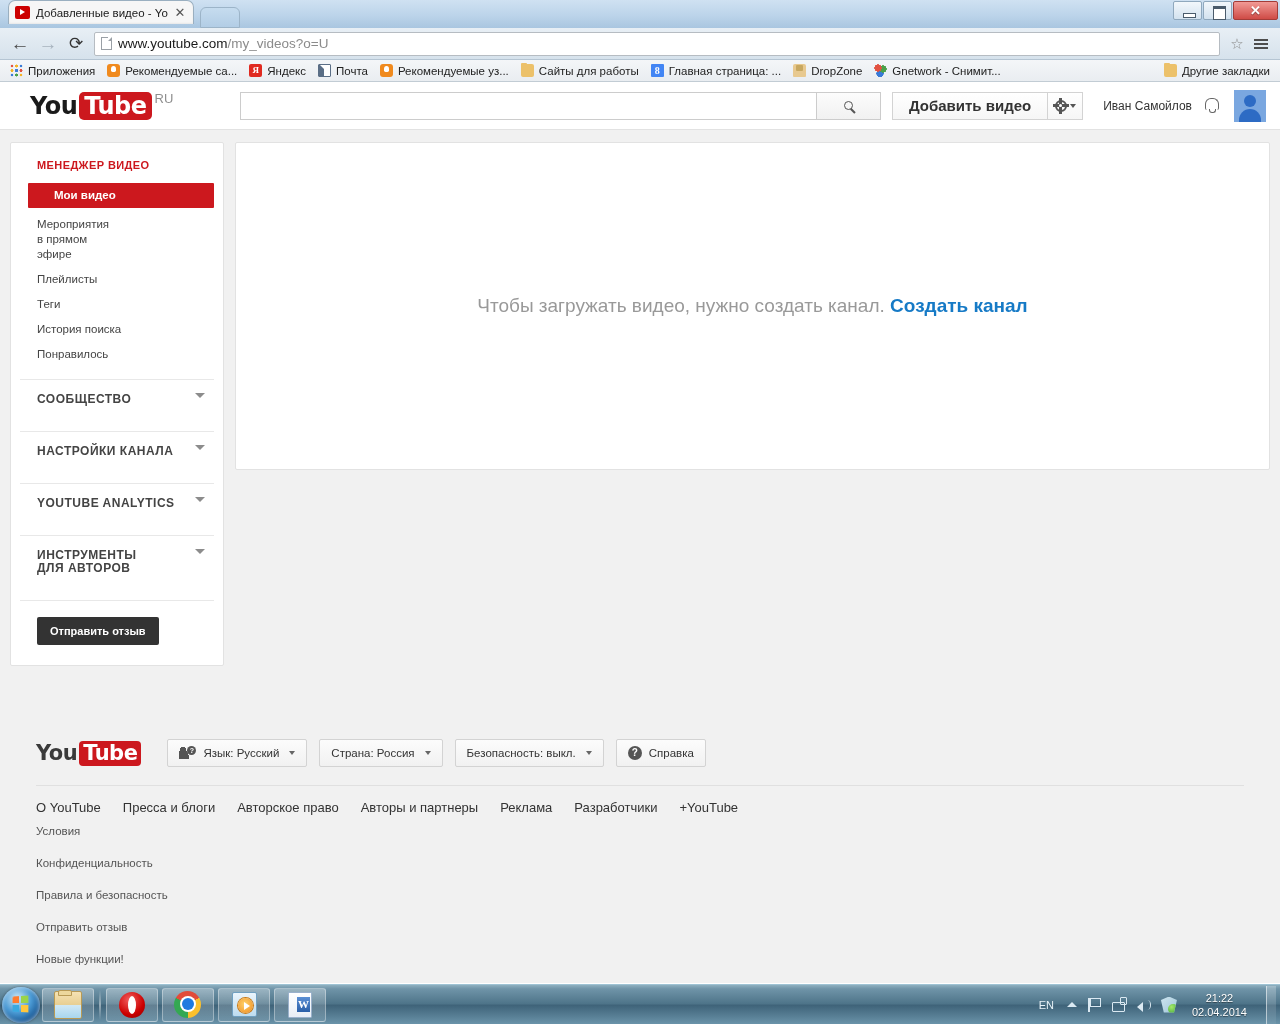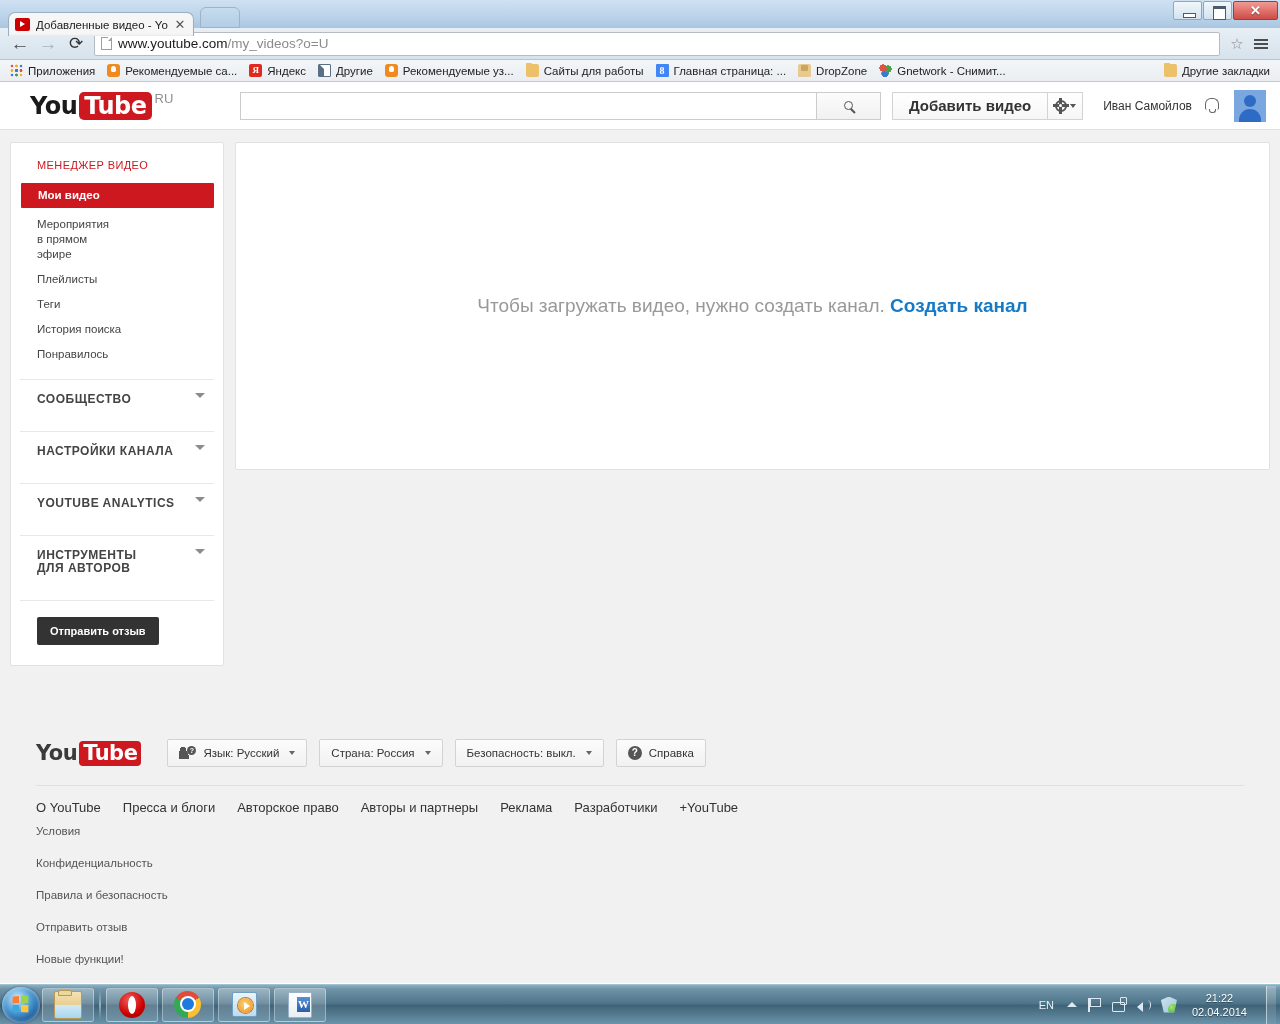--- a/index.html
+++ b/index.html
@@ -13,21 +13,21 @@
   
   #browser-window { width: 1280px; height: 984px; position: relative; background: #fff; }
 
   
   .tabstrip {
     height: 28px;
     background: linear-gradient(to bottom, #cfe1f2 0%, #bcd4ea 55%, #a9c6e0 100%);
     position: relative;
   }
   .tab {
-    position: absolute; left: 8px; top: 12px;
+    position: absolute; left: 8px; top: 0;
     width: 186px; height: 24px;
     background: #f6f6f6;
     border: 1px solid #9aafc0; border-bottom: none;
     border-radius: 7px 7px 0 0;
     display: flex; align-items: center;
     padding: 0 6px;
     box-shadow: 0 -1px 2px rgba(0,0,0,.06) inset;
   }
   .tab-fav {
     width: 15px; height: 13px; flex: 0 0 auto;
@@ -299,30 +299,30 @@
   
   .yt-body { position: relative; padding: 12px 10px 0 10px; display: flex; gap: 11px; }
 
   .sidebar {
     width: 214px; flex: 0 0 auto; background: #fff;
     border: 1px solid #e2e2e2; border-radius: 2px;
     padding: 16px 0 20px 0; align-self: flex-start;
     min-height: 425px;
   }
   .sb-title {
-    font-size: 11px; font-weight: normal; color: #cc181e;
+    font-size: 11px; font-weight: bold; color: #cc181e;
     letter-spacing: .4px; padding: 0 26px 12px 26px;
   }
   .sb-item {
     font-size: 11.5px; color: #444; padding: 5px 14px 5px 26px;
     line-height: 15px;
   }
   .sb-item.active {
     background: #cc181e; color: #fff; font-weight: bold;
-    margin: 0 9px 4px 10px; padding-left: 17px; border-radius: 1px;
+    margin: 0 9px 4px 17px; padding-left: 26px; border-radius: 1px;
   }
   .sb-sep { height: 1px; background: #e8e8e8; margin: 12px 9px 0 9px; }
   .sb-group {
     display: flex; justify-content: space-between;
     padding: 13px 18px 13px 26px;
     font-size: 12px; font-weight: bold; color: #444;
     letter-spacing: .5px; line-height: 13px;
   }
   .chev {
     width: 0; height: 0; flex: 0 0 auto; margin-left: 8px;
@@ -595,21 +595,21 @@
     <div class="bm">
       <span class="bm-ico ico-bulb"></span>
       <span class="bm-label">Рекомендуемые са...</span>
     </div>
     <div class="bm">
       <span class="bm-ico ico-yandex">Я</span>
       <span class="bm-label">Яндекс</span>
     </div>
     <div class="bm">
       <span class="bm-ico ico-mail"></span>
-      <span class="bm-label">Другие</span>
+      <span class="bm-label">Почта</span>
     </div>
     <div class="bm">
       <span class="bm-ico ico-bulb"></span>
       <span class="bm-label">Рекомендуемые уз...</span>
     </div>
     <div class="bm">
       <span class="bm-ico ico-folder"></span>
       <span class="bm-label">Сайты для работы</span>
     </div>
     <div class="bm">

